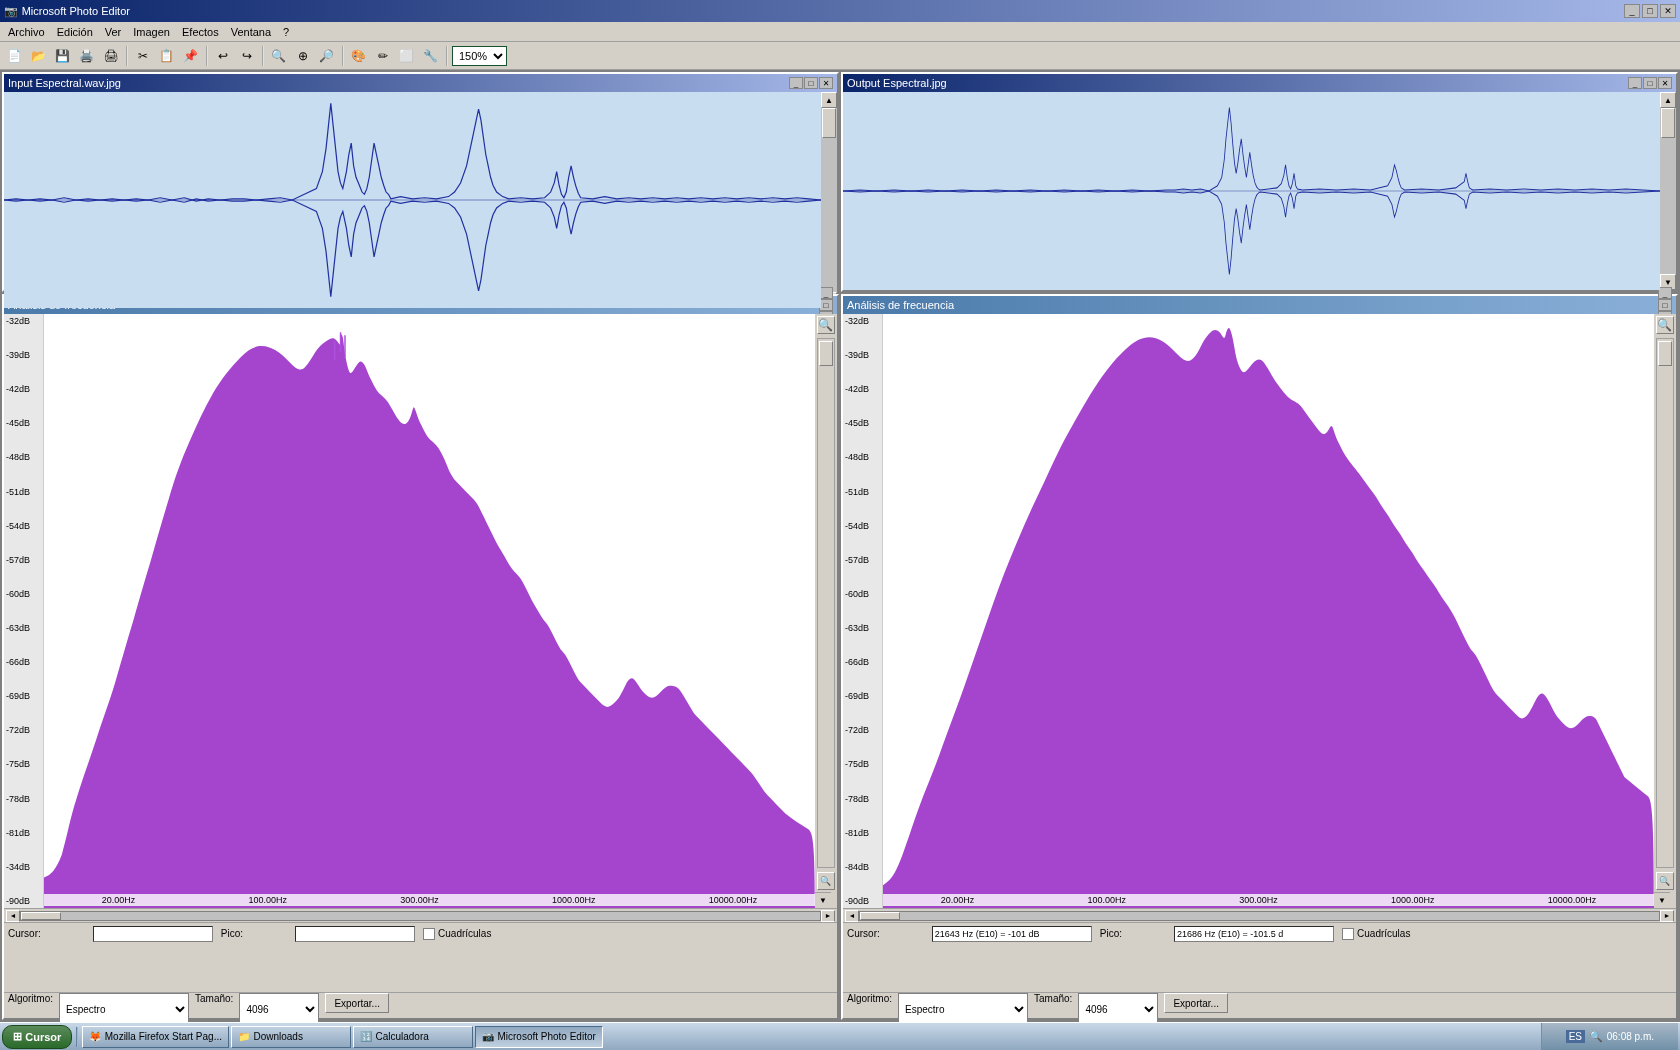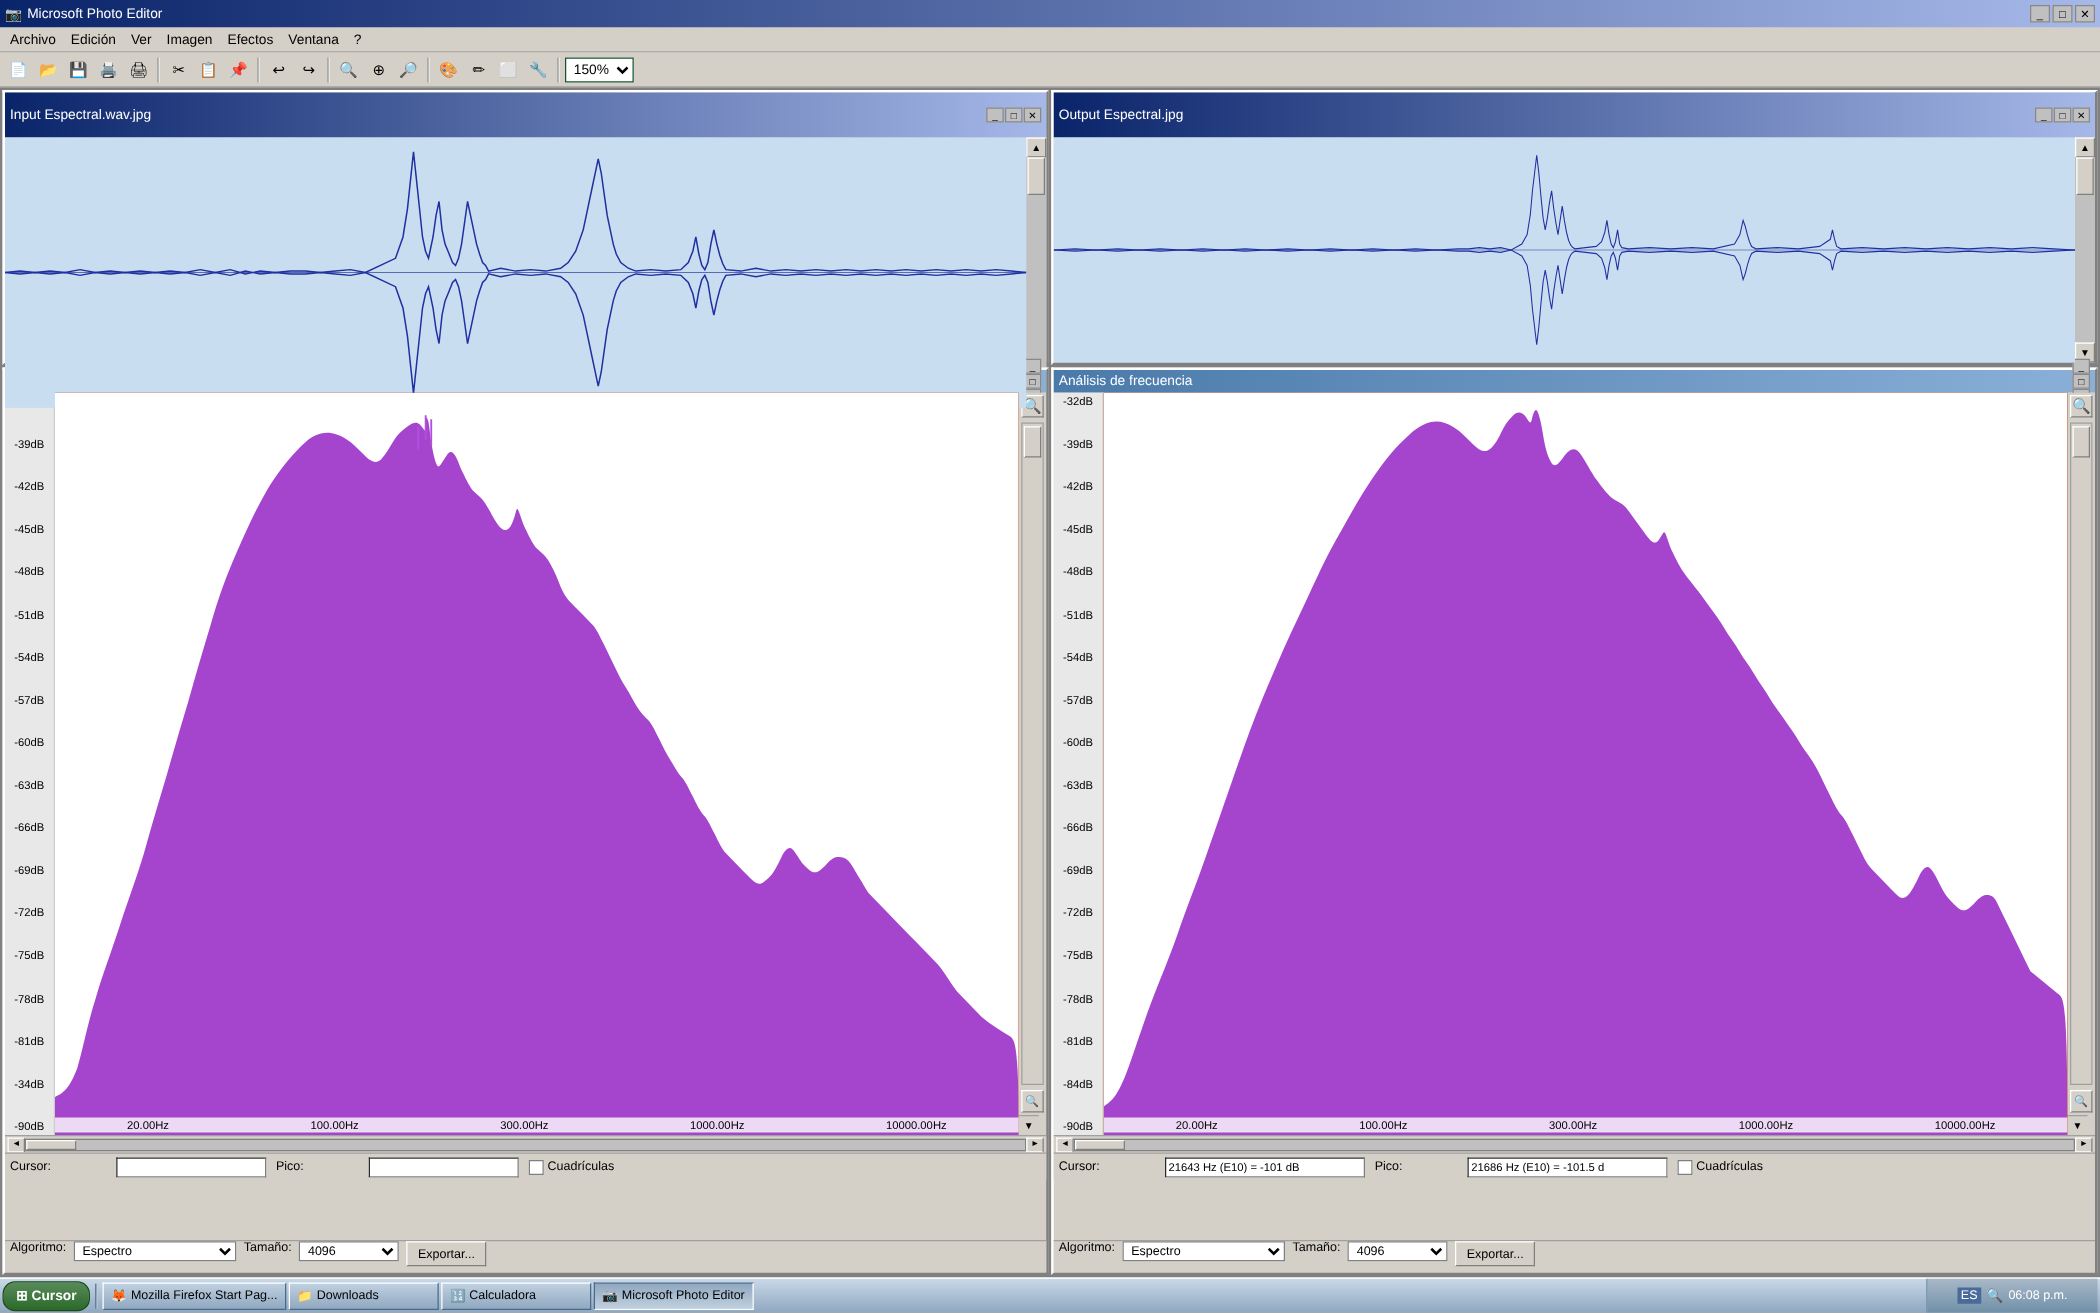--- a/index.html
+++ b/index.html
@@ -122,21 +122,21 @@
       border: 2px solid #ffffff;
       border-right-color: #808080;
       border-bottom-color: #808080;
       display: flex;
       flex-direction: column;
     }
 
     .window-title-bar {
       background: linear-gradient(to right, #0a246a, #a6b8e8);
       color: white;
-      height: 36px;
+      height: 18px;
       display: flex;
       align-items: center;
       justify-content: space-between;
       padding: 0 4px;
       font-size: 11px;
       flex-shrink: 0;
     }
     .window-title-bar .win-btns {
       display: flex;
       gap: 1px;
@@ -247,21 +247,21 @@
       display: flex;
       flex-direction: column;
       justify-content: space-between;
       padding: 2px 2px;
       font-size: 9px;
       color: #000;
       border-right: 1px solid #ccc;
       flex-shrink: 0;
     }
     .yaxis-label {
-      text-align: center;
+      text-align: left;
       font-size: 9px;
     }
 
     .freq-chart-area {
       flex: 1;
       position: relative;
       background: #c2410c;
       overflow: hidden;
     }
 
@@ -311,21 +311,21 @@
       background: #d4d0c8;
       display: flex;
       padding: 0 4px;
       gap: 6px;
       border-top: 1px solid #a0a0a0;
       font-size: 10px;
       flex-shrink: 0;
       margin-top: 48px;
     }
     .freq-select {
-      height: 16px;
+      height: 32px;
       font-size: 10px;
       background: white;
       border: 1px solid #808080;
       padding: 0 2px;
     }
     .freq-export-btn {
       height: 20px;
       background: #d4d0c8;
       border: 1px solid #ffffff;
       border-right-color: #808080;

